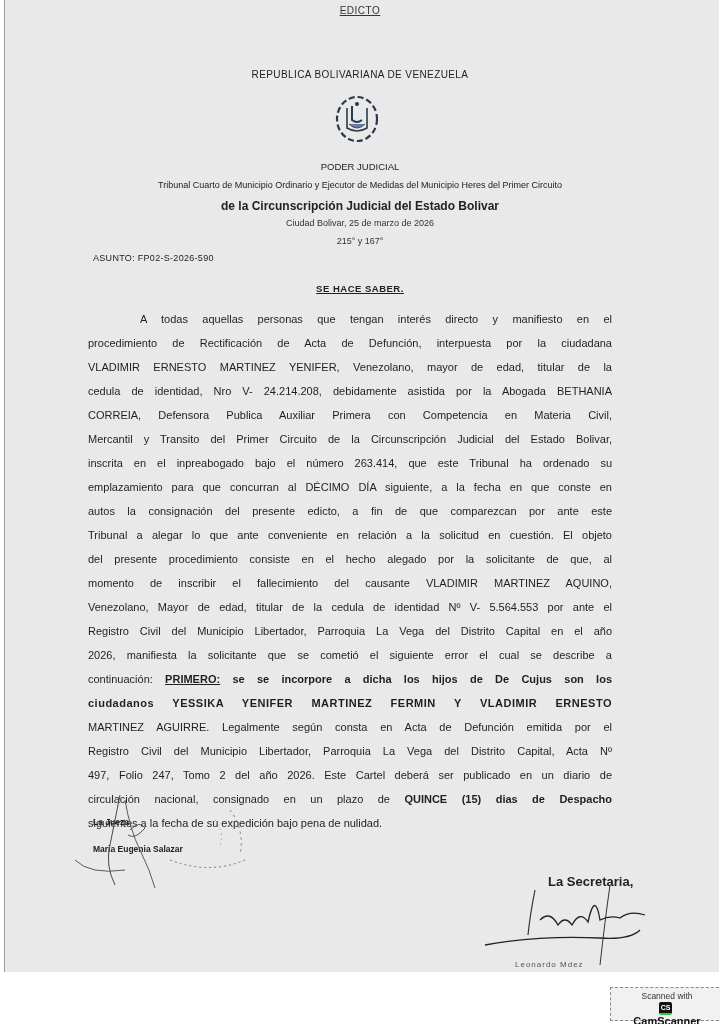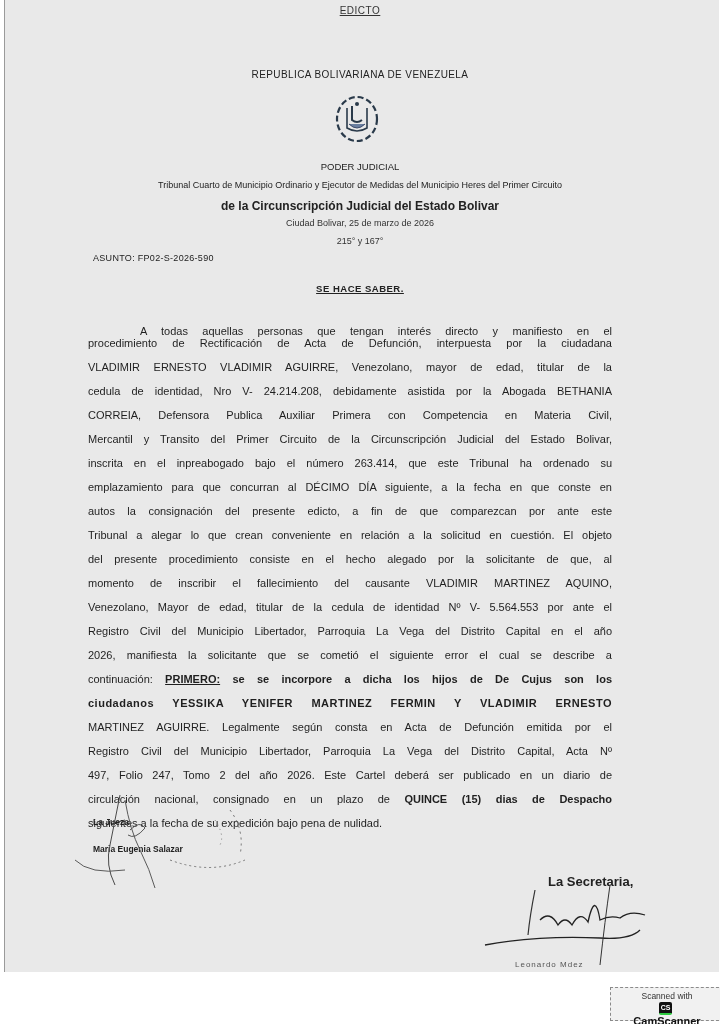--- a/index.html
+++ b/index.html
@@ -68,30 +68,30 @@
 <div class="c poder">PODER JUDICIAL</div>
 <div class="c trib1">Tribunal Cuarto de Municipio Ordinario y Ejecutor de Medidas del Municipio Heres del Primer Circuito</div>
 <div class="c trib2 b">de la Circunscripción Judicial del Estado Bolivar</div>
 <div class="c ciudad">Ciudad Bolivar, 25 de marzo de 2026</div>
 <div class="c years">215° y 167°</div>
 <div class="asunto">ASUNTO: FP02-S-2026-590</div>
 
 <div class="c sehace b">SE HACE SABER.</div>
 
 <div>
-  <div class="body-line first" style="top:324px">A todas aquellas personas que tengan interés directo y manifiesto en el</div>
+  <div class="body-line first" style="top:312px">A todas aquellas personas que tengan interés directo y manifiesto en el</div>
   <div class="body-line" style="top:336px">procedimiento de Rectificación de Acta de Defunción, interpuesta por la ciudadana</div>
-  <div class="body-line" style="top:360px">VLADIMIR ERNESTO VLADIMIR AGUIRRE, Venezolano, mayor de edad, titular de la</div>
+  <div class="body-line" style="top:360px">VLADIMIR ERNESTO MARTINEZ YENIFER, Venezolano, mayor de edad, titular de la</div>
   <div class="body-line" style="top:384px">cedula de identidad, Nro V- 24.214.208, debidamente asistida por la Abogada BETHANIA</div>
   <div class="body-line" style="top:408px">CORREIA, Defensora Publica Auxiliar Primera con Competencia en Materia Civil,</div>
   <div class="body-line" style="top:432px">Mercantil y Transito del Primer Circuito de la Circunscripción Judicial del Estado Bolivar,</div>
   <div class="body-line" style="top:456px">inscrita en el inpreabogado bajo el número 263.414, que este Tribunal ha ordenado su</div>
   <div class="body-line" style="top:480px">emplazamiento para que concurran al DÉCIMO DÍA siguiente, a la fecha en que conste en</div>
   <div class="body-line" style="top:504px">autos la consignación del presente edicto, a fin de que comparezcan por ante este</div>
-  <div class="body-line" style="top:528px">Tribunal a alegar lo que crean conveniente en relación a la solicitud en cuestión. El objeto</div>
+  <div class="body-line" style="top:528px">Tribunal a alegar lo que ante conveniente en relación a la solicitud en cuestión. El objeto</div>
   <div class="body-line" style="top:552px">del presente procedimiento consiste en el hecho alegado por la solicitante de que, al</div>
   <div class="body-line" style="top:576px">momento de inscribir el fallecimiento del causante VLADIMIR MARTINEZ AQUINO,</div>
   <div class="body-line" style="top:600px">Venezolano, Mayor de edad, titular de la cedula de identidad Nº V- 5.564.553 por ante el</div>
   <div class="body-line" style="top:624px">Registro Civil del Municipio Libertador, Parroquia La Vega del Distrito Capital en el año</div>
   <div class="body-line" style="top:648px">2026, manifiesta la solicitante que se cometió el siguiente error el cual se describe a</div>
   <div class="body-line" style="top:672px"><span>continuación: </span><span class="b u">PRIMERO:</span><span class="b"> se se incorpore a dicha los hijos de De Cujus son los</span></div>
   <div class="body-line b" style="top:696px; letter-spacing:0.5px">ciudadanos YESSIKA YENIFER MARTINEZ FERMIN Y VLADIMIR ERNESTO</div>
   <div class="body-line" style="top:720px">MARTINEZ AGUIRRE. Legalmente según consta en Acta de Defunción emitida por el</div>
   <div class="body-line" style="top:744px">Registro Civil del Municipio Libertador, Parroquia La Vega del Distrito Capital, Acta Nº</div>
   <div class="body-line" style="top:768px">497, Folio 247, Tomo 2 del año 2026. Este Cartel deberá ser publicado en un diario de</div>

